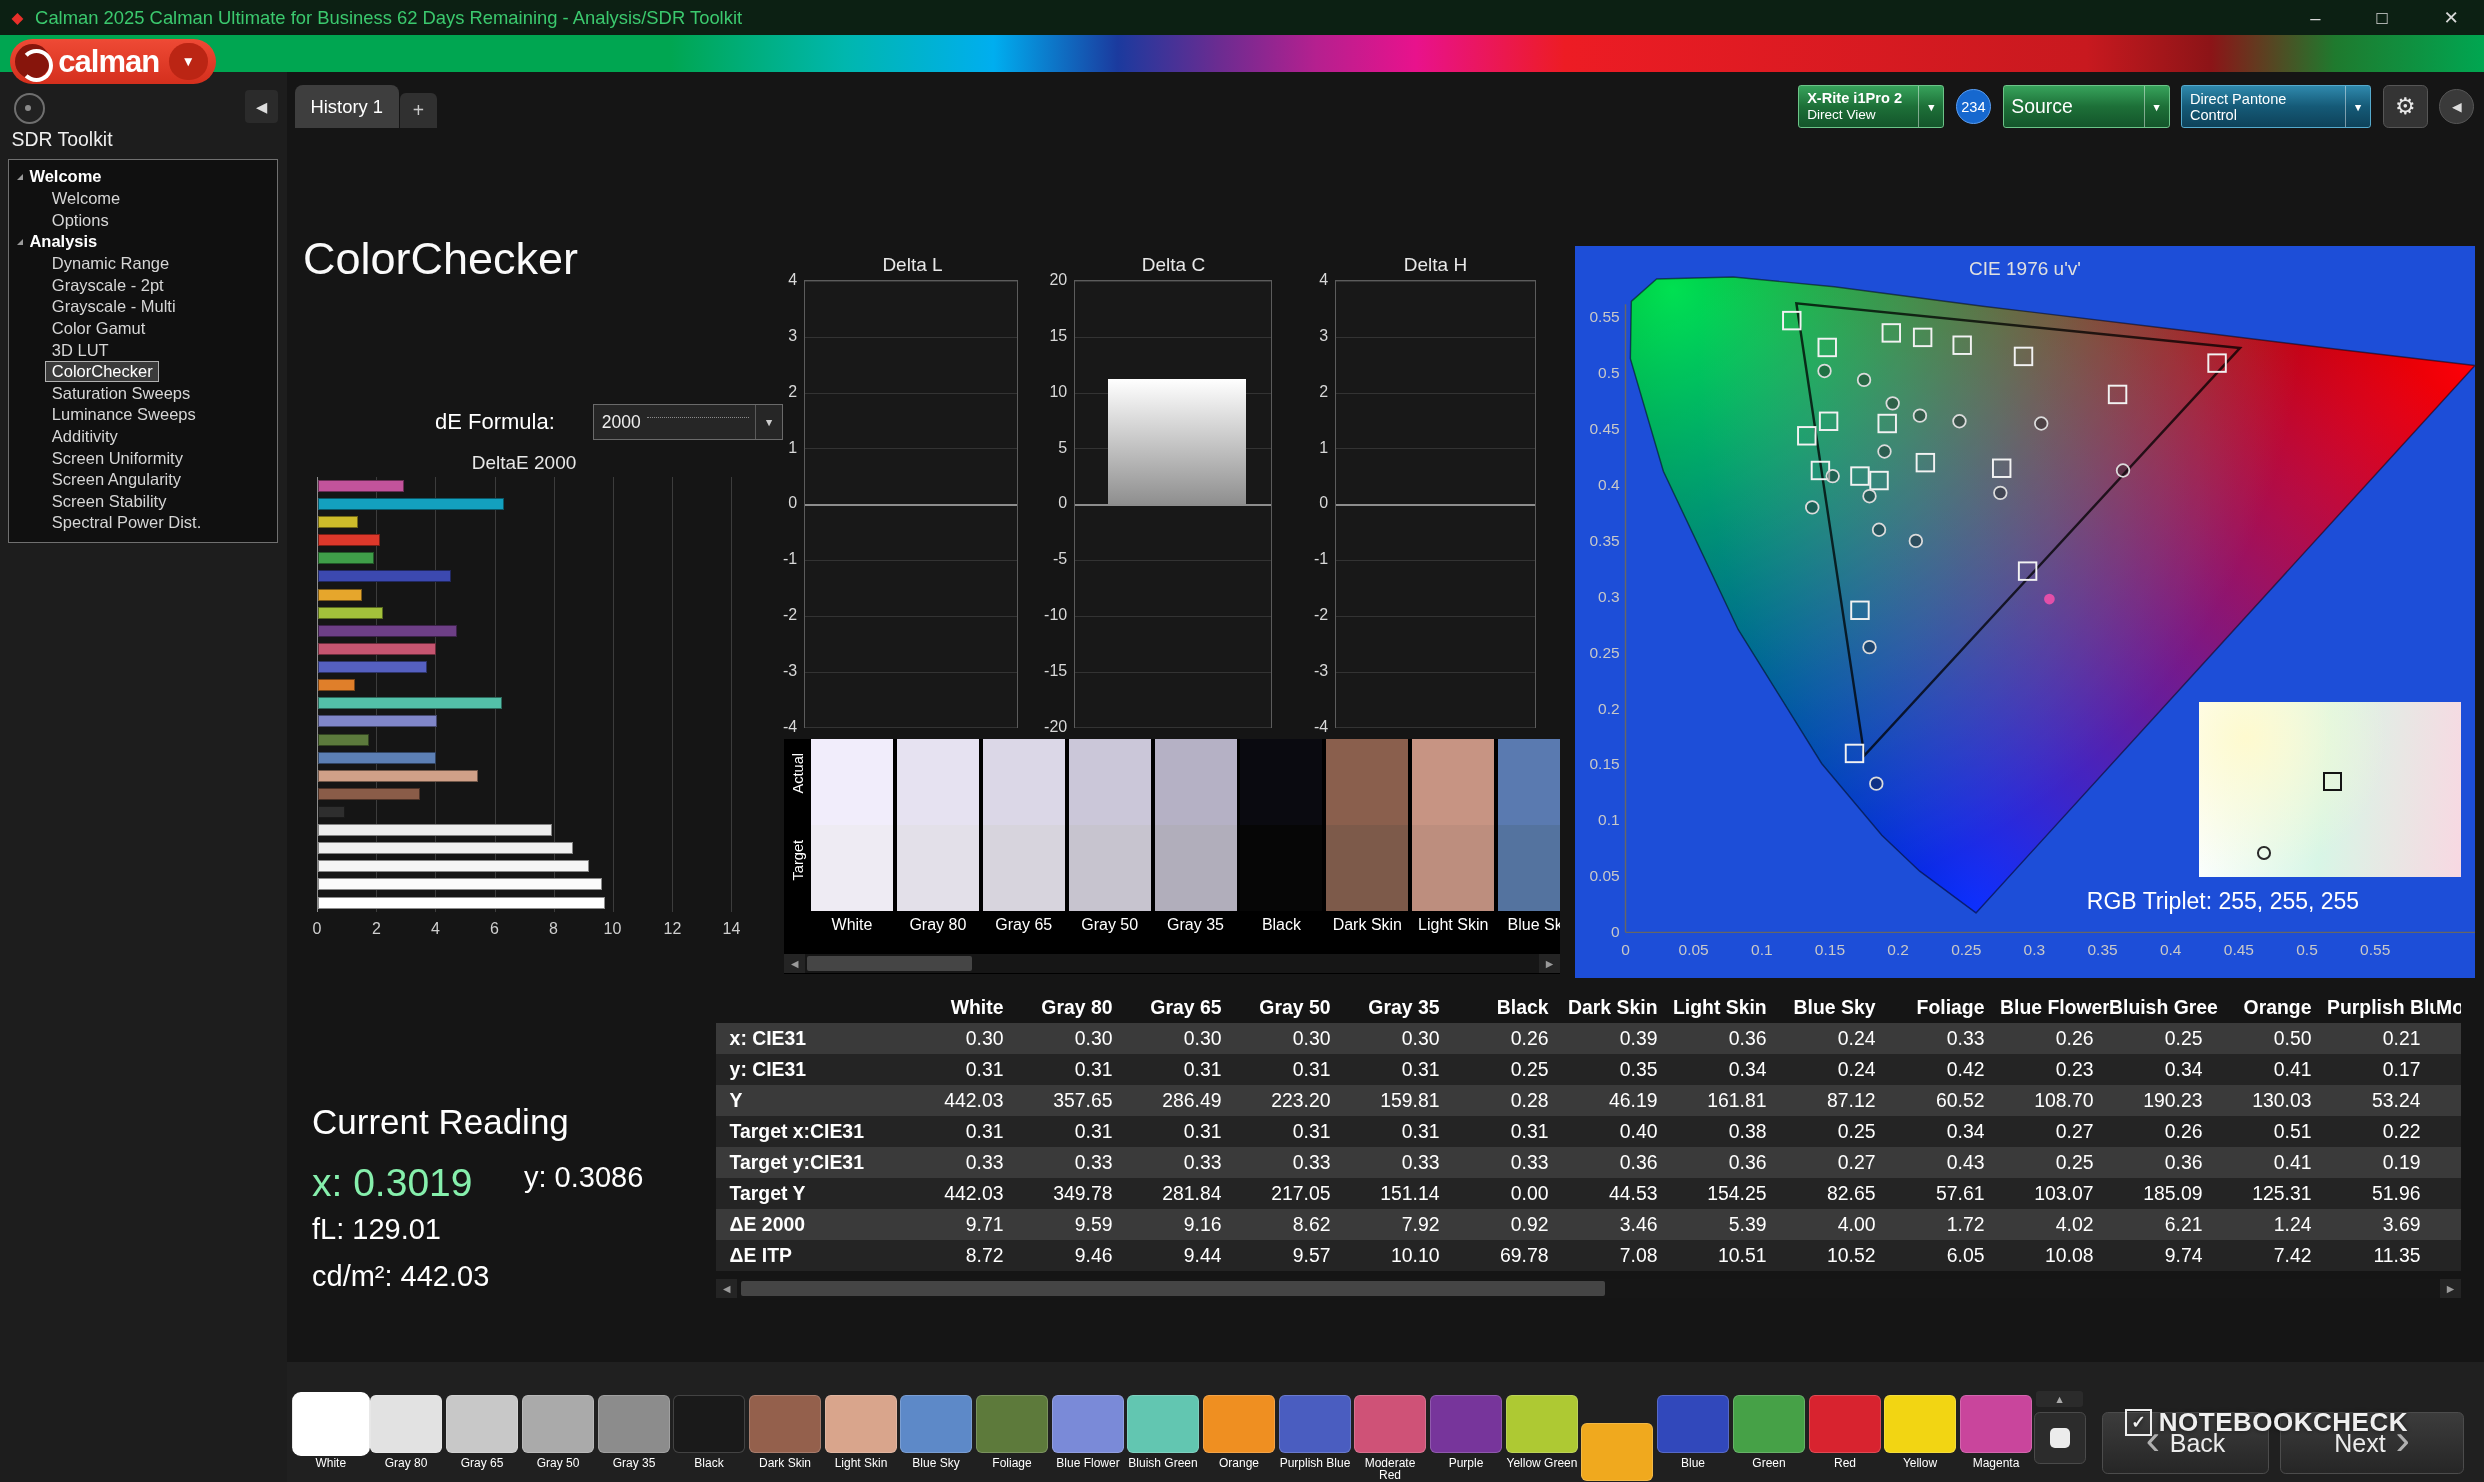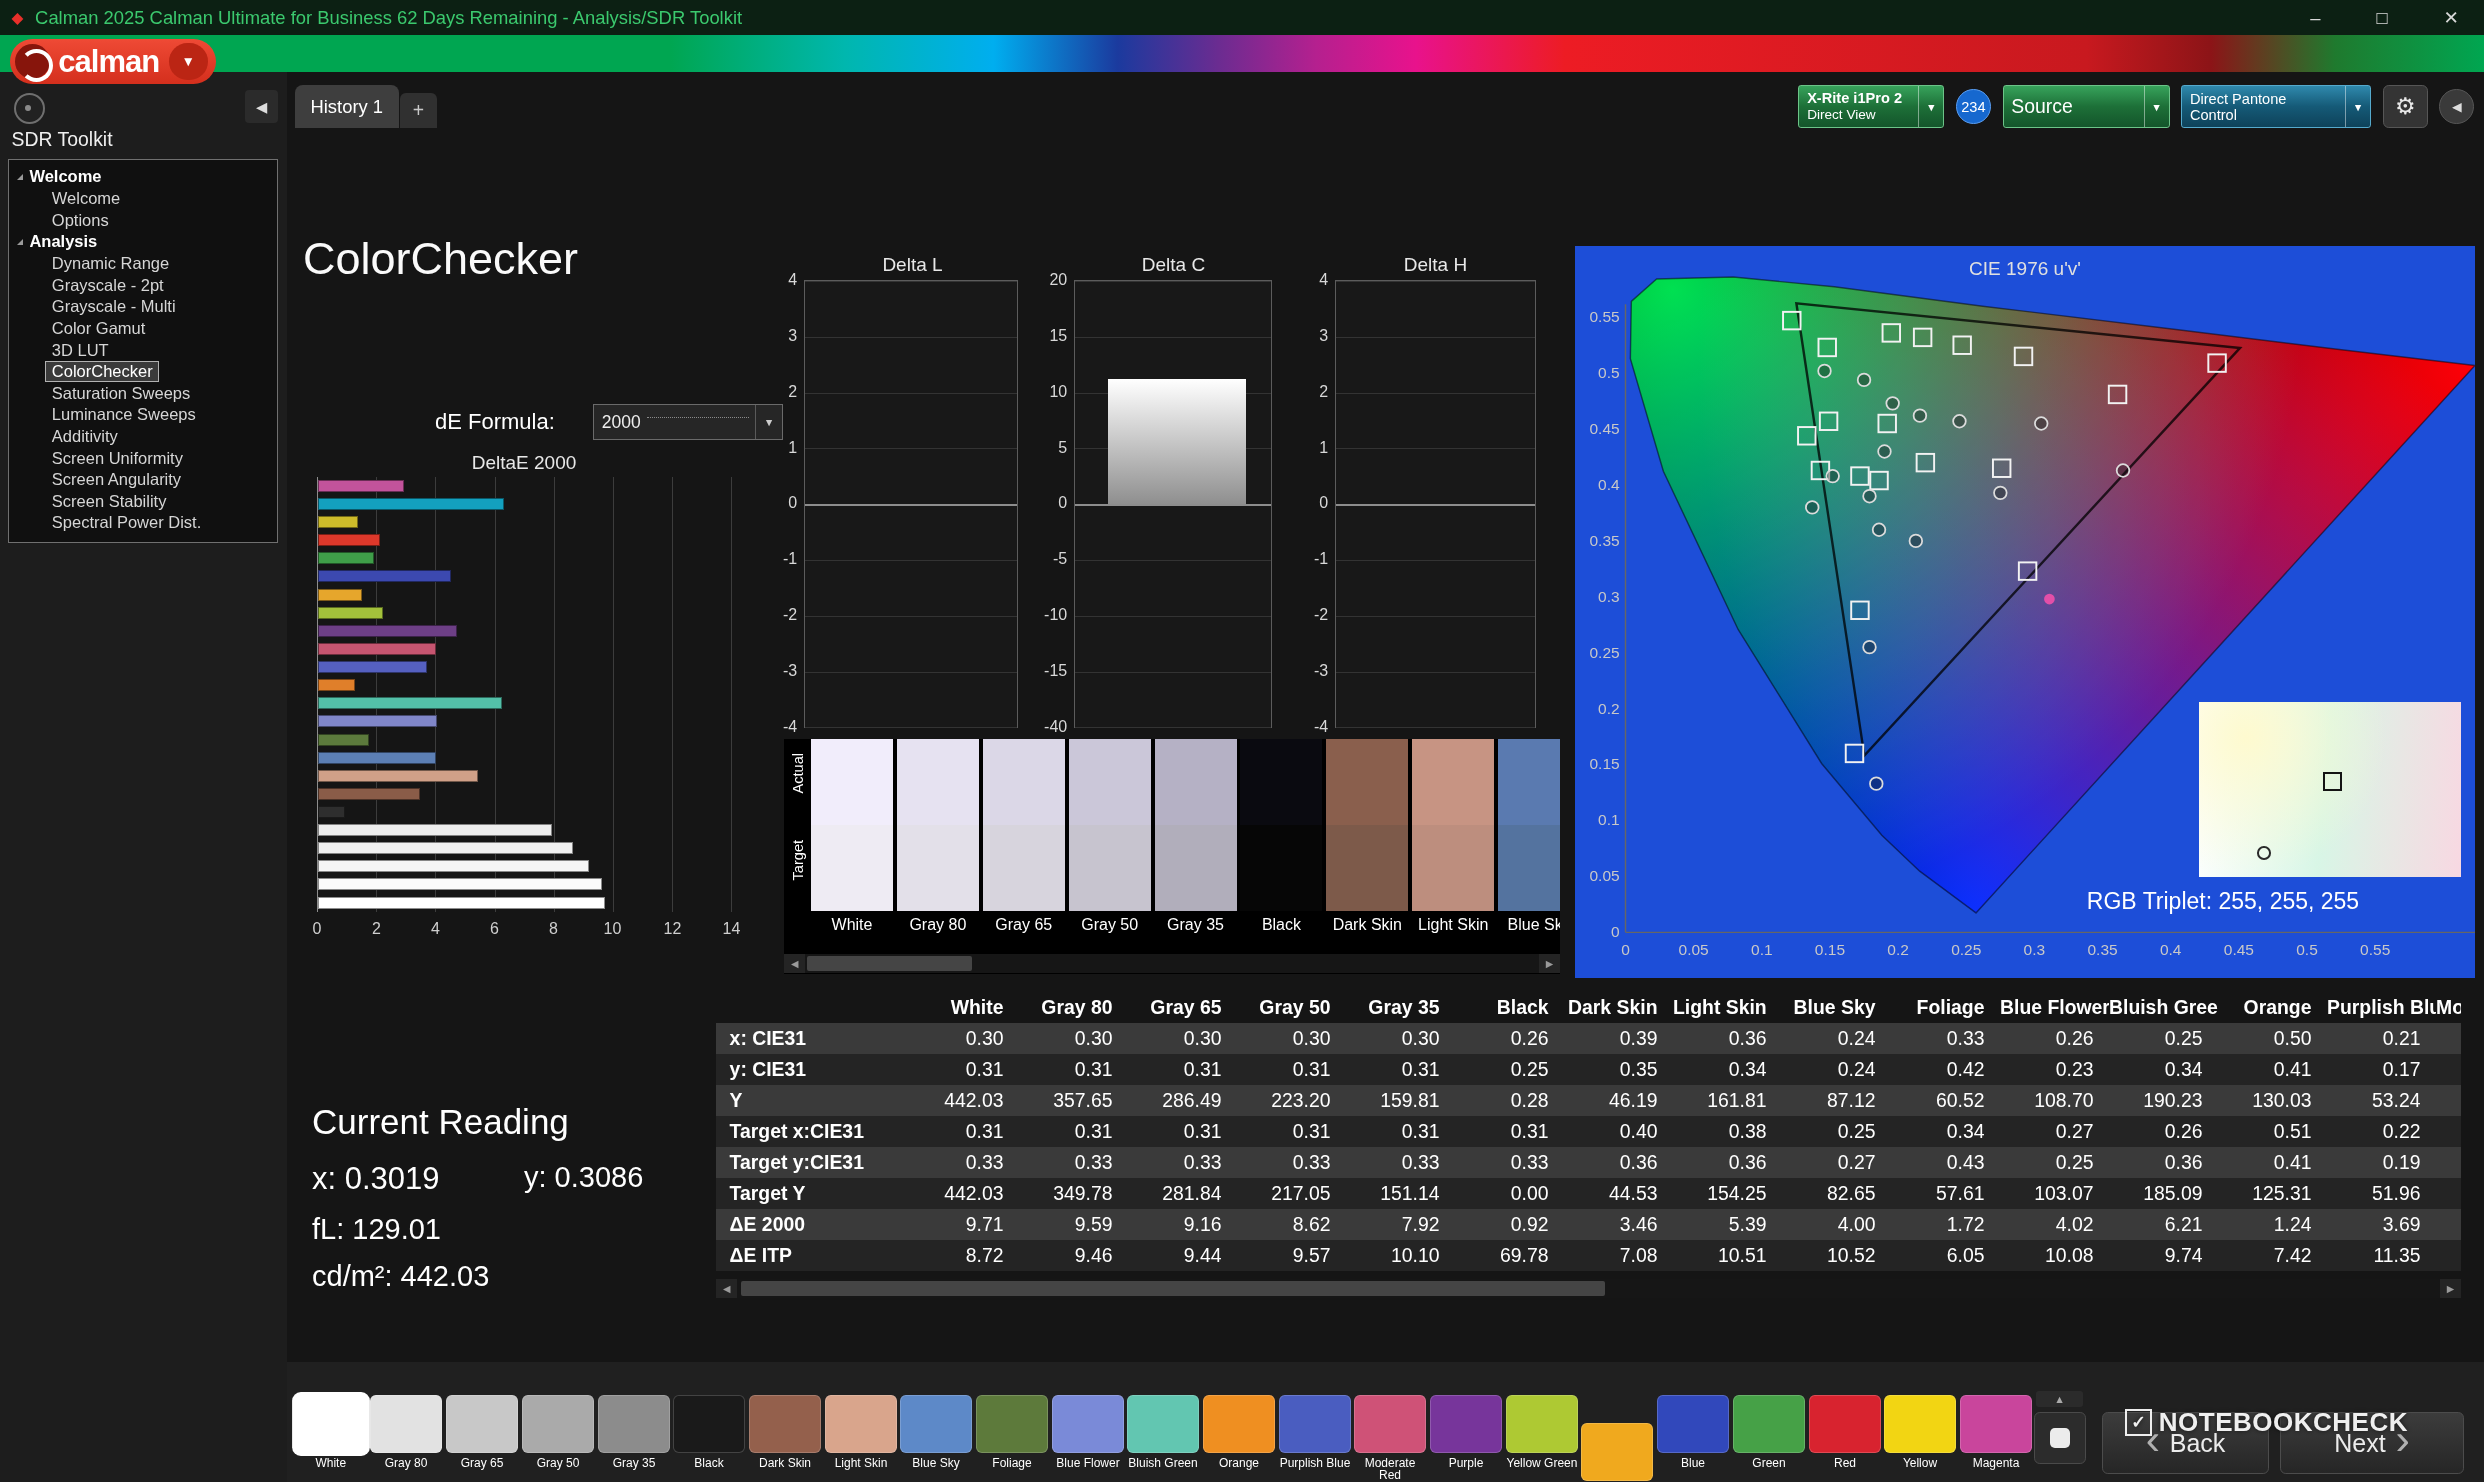--- a/index.html
+++ b/index.html
@@ -75,21 +75,21 @@
   .de-title { position:absolute; left:317px; top:452px; width:414px; text-align:center; font-size:19px; color:#e8e8e8; }
   .de-chart { position:absolute; left:317px; top:477px; width:414px; height:435px; }
   .vgrid { position:absolute; top:0; width:1px; height:100%; background:#3c3c3c; }
   .vgrid.zero { background:#8d8d8d; }
   .debar { position:absolute; left:1px; border:1px solid rgba(0,0,0,.45); }
   .de-axis { position:absolute; left:317px; top:920px; width:443px; height:23px; }
   .xtick { position:absolute; width:29px; text-align:center; font-size:16px; color:#cfcfcf; }
   .avg-label { position:absolute; left:291px; top:982px; width:427px; text-align:center; font-size:32px; color:#fff; }
   .max-label { position:absolute; left:291px; top:1034px; width:427px; text-align:center; font-size:32px; color:#fff; }
   .cr-title { position:absolute; left:312px; top:1102px; font-size:35px; color:#fff; }
-  .cr-x { position:absolute; left:312px; top:1161px; font-size:31px; color:#ffffff; }
+  .cr-x { position:absolute; left:312px; top:1161px; font-size:39px; color:#86efac; }
   .cr-y { position:absolute; left:524px; top:1161px; font-size:29px; color:#fff; }
   .cr-fl { position:absolute; left:312px; top:1213px; font-size:29px; color:#fff; }
   .cr-cd { position:absolute; left:312px; top:1260px; font-size:29px; color:#fff; }
   
   .plot-title { position:absolute; top:254px; width:233px; text-align:center; font-size:19px; color:#e8e8e8; }
   .plotbox { position:absolute; top:280px; height:448px; border:1px solid #5c5c5c; background:#181818; }
   .yticks { position:absolute; top:280px; width:43px; height:448px; }
   .ytick { position:absolute; right:5.8px; width:37px; text-align:right; font-size:16px; color:#d8d8d8; }
   .gridline { position:absolute; left:0; width:100%; height:1px; background:#333; }
   .gridline.zero { background:#8d8d8d; height:1.9px; }
@@ -353,21 +353,21 @@
   <div class="plot-title" style="left:1057px">Delta C</div>
   <div class="yticks" id="ticksC" style="left:1030px">
       <div class="ytick" style="top: -8.7px;">20</div>
       <div class="ytick" style="top: 47px;">15</div>
       <div class="ytick" style="top: 103px;">10</div>
       <div class="ytick" style="top: 159px;">5</div>
       <div class="ytick" style="top: 214px;">0</div>
       <div class="ytick" style="top: 270px;">-5</div>
       <div class="ytick" style="top: 326px;">-10</div>
       <div class="ytick" style="top: 382px;">-15</div>
-      <div class="ytick" style="top: 438px;">-40</div>
+      <div class="ytick" style="top: 438px;">-20</div>
     </div>
   <div class="plotbox" id="boxC" style="left:1074px; width:198px">
       <div class="gridline" style="top: 0px;"></div>
       <div class="gridline" style="top: 56px;"></div>
       <div class="gridline" style="top: 112px;"></div>
       <div class="gridline" style="top: 167px;"></div>
       <div class="gridline zero" style="top: 223px;"></div>
       <div class="gridline" style="top: 279px;"></div>
       <div class="gridline" style="top: 335px;"></div>
       <div class="gridline" style="top: 391px;"></div>

